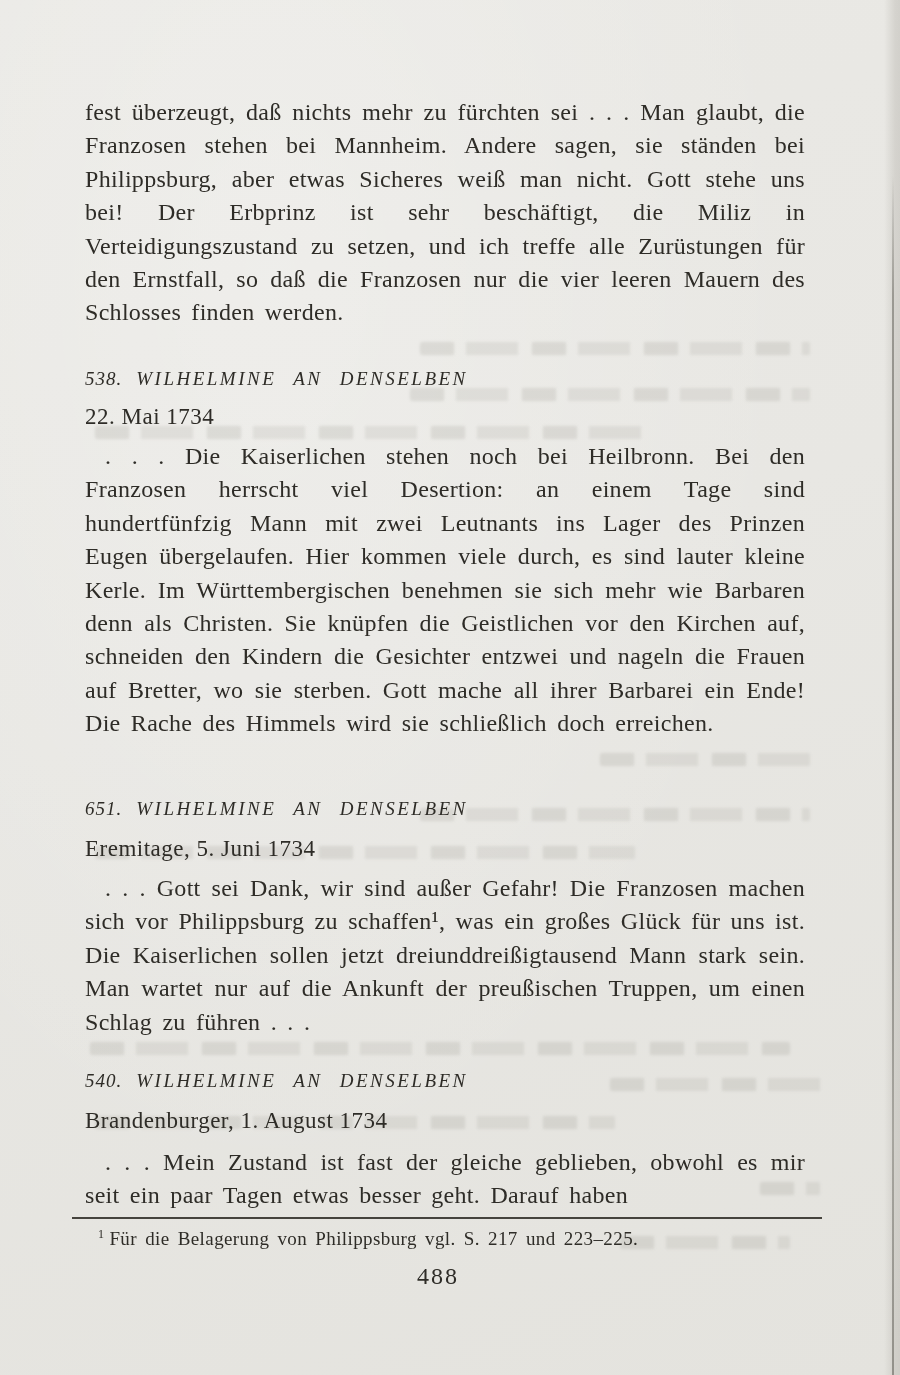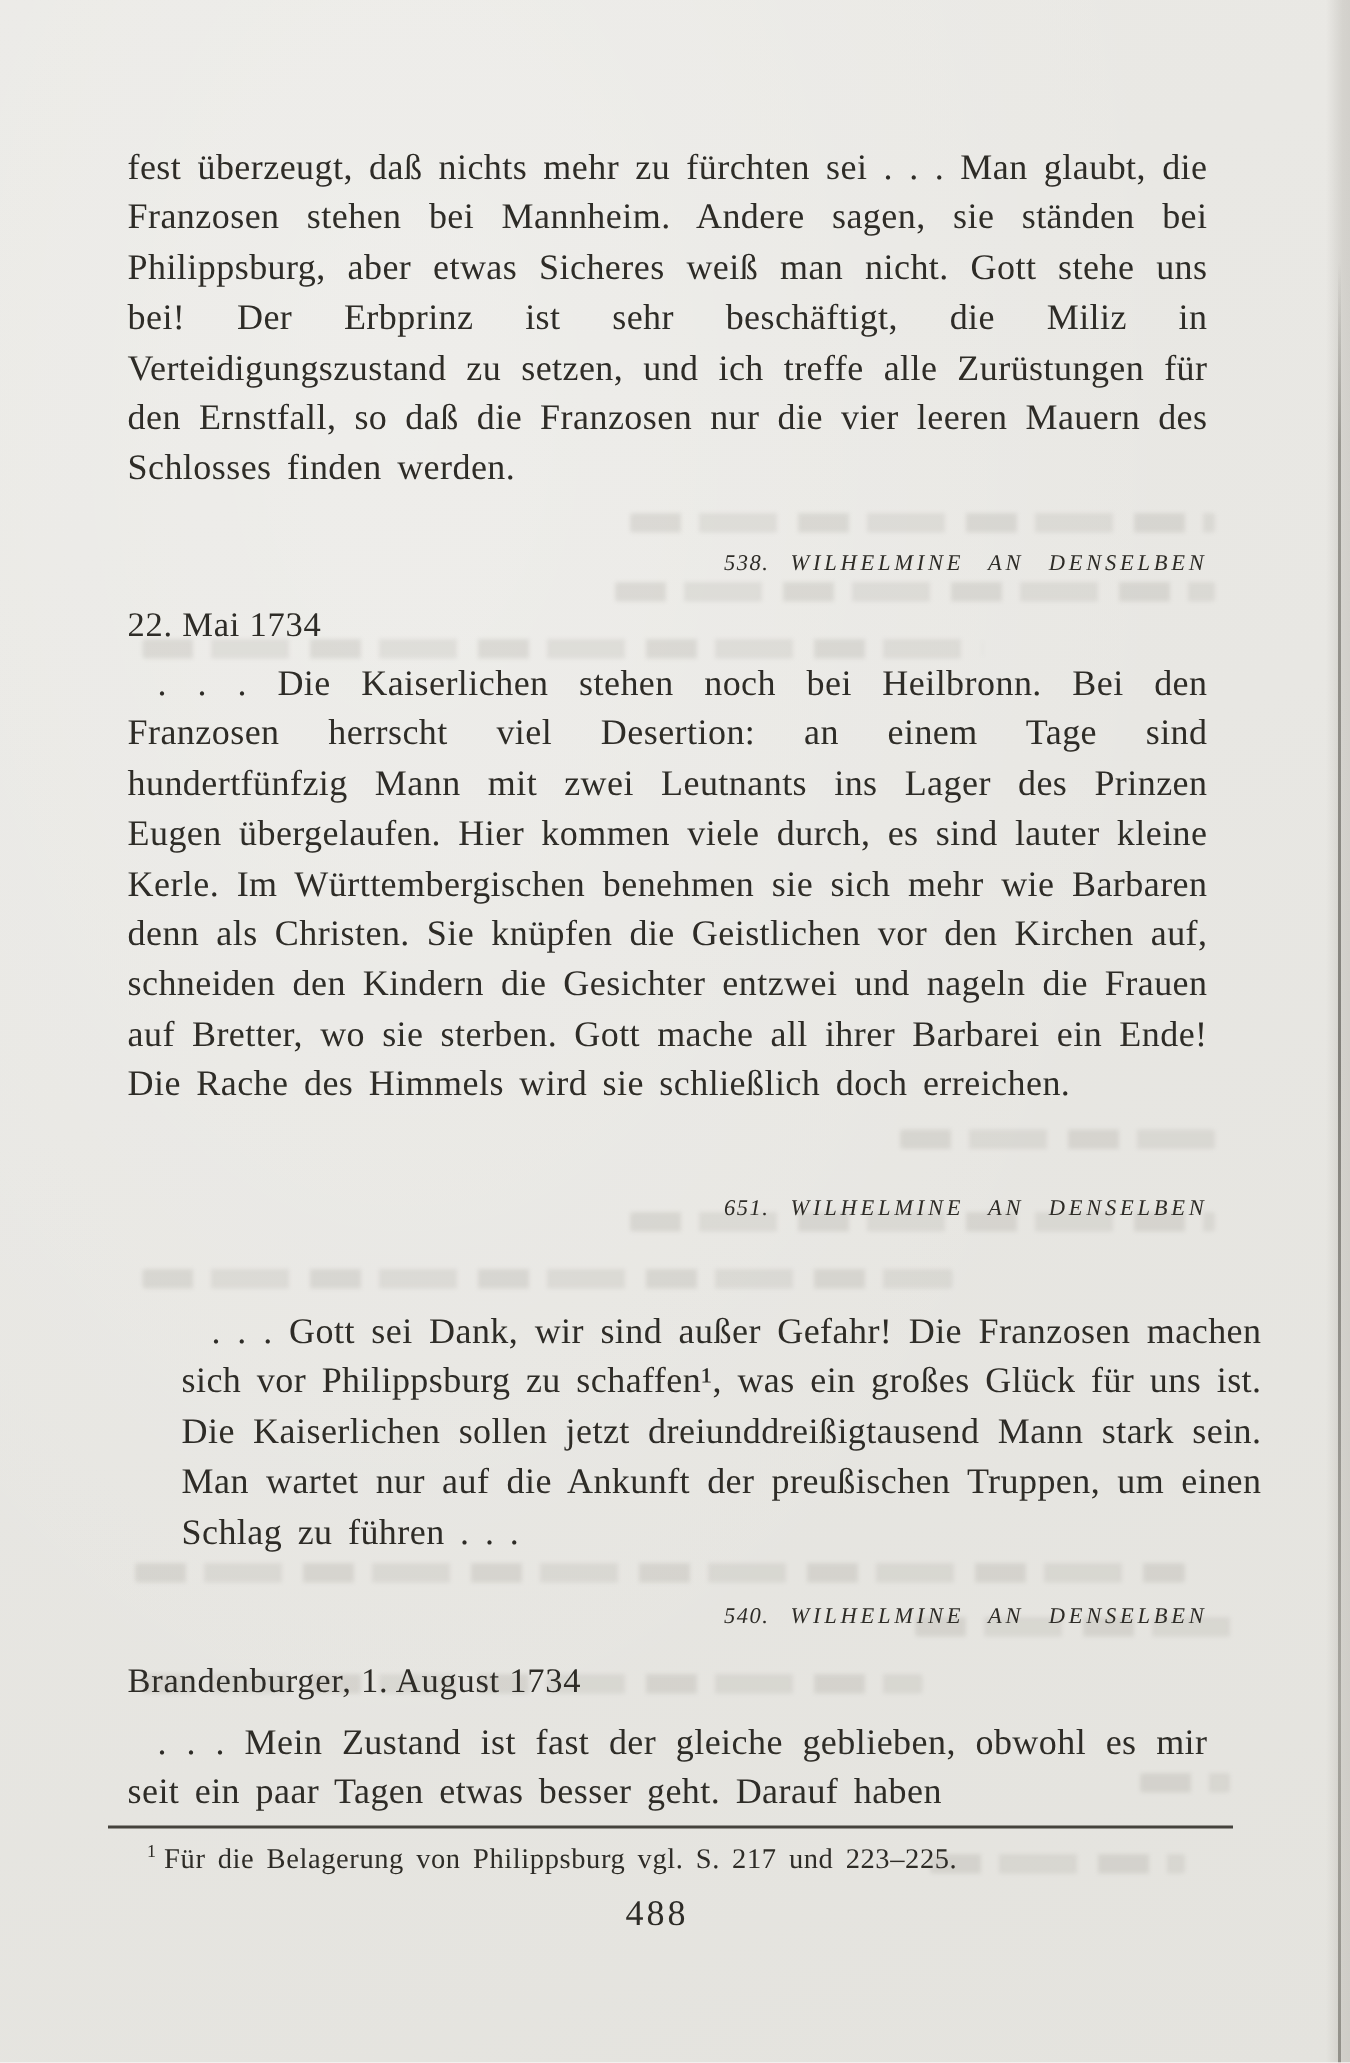--- a/index.html
+++ b/index.html
@@ -69,23 +69,22 @@
   }
   .indent { text-indent: 20px; }
 
   .heading {
     position: absolute;
     left: 85px;
     width: 720px;
     margin: 0;
     font-style: italic;
     font-weight: normal;
-    font-size: 15px;
+    font-size: 19px;
     white-space: nowrap;
-    text-align: right;
   }
   .heading .letter-no { margin-right: 14px; letter-spacing: 1px; }
   .heading .letter-title { letter-spacing: 2.5px; word-spacing: 10px; }
 
   .dateline {
     position: absolute;
     left: 85px;
     width: 720px;
     margin: 0;
     font-size: 23px;
@@ -125,21 +124,21 @@
     letter-spacing: 2px;
   }
 
   
   #continuation     { top: 96px; }
   #heading-538      { top: 368px; }
   #dateline-538     { top: 404px; }
   #body-538         { top: 440px; }
   #heading-539      { top: 798px; }
   #dateline-539     { top: 836px; }
-  #body-539         { top: 872px; margin-left: 36px; }
+  #body-539         { top: 872px; }
   #heading-540      { top: 1070px; }
   #dateline-540     { top: 1108px; }
   #body-540         { top: 1146px; }
 </style>
 </head>
 <body>
 
 <div class="page">
 
   <div class="ghost" style="left:420px; top:342px; width:390px;"></div>
@@ -158,20 +157,21 @@
 
   <h2 class="heading" id="heading-538">
     <span class="letter-no">538.</span><span class="letter-title">WILHELMINE AN DENSELBEN</span>
   </h2>
   <p class="dateline" id="dateline-538">22. Mai 1734</p>
   <p class="bodytext indent" id="body-538">. . . Die Kaiserlichen stehen noch bei Heilbronn. Bei den Franzosen herrscht viel Desertion: an einem Tage sind hundertfünfzig Mann mit zwei Leutnants ins Lager des Prinzen Eugen übergelaufen. Hier kommen viele durch, es sind lauter kleine Kerle. Im Württembergischen benehmen sie sich mehr wie Barbaren denn als Christen. Sie knüpfen die Geistlichen vor den Kirchen auf, schneiden den Kindern die Gesichter entzwei und nageln die Frauen auf Bretter, wo sie sterben. Gott mache all ihrer Barbarei ein Ende! Die Rache des Himmels wird sie schließlich doch erreichen.</p>
 
   <h2 class="heading" id="heading-539">
     <span class="letter-no">651.</span><span class="letter-title">WILHELMINE AN DENSELBEN</span>
   </h2>
+  <p class="dateline" id="dateline-539">Eremitage, 5. Juni 1734</p>
   <p class="bodytext indent" id="body-539">. . . Gott sei Dank, wir sind außer Gefahr! Die Franzosen machen sich vor Philippsburg zu schaffen¹, was ein großes Glück für uns ist. Die Kaiserlichen sollen jetzt dreiunddreißigtausend Mann stark sein. Man wartet nur auf die Ankunft der preußischen Truppen, um einen Schlag zu führen . . .</p>
 
   <h2 class="heading" id="heading-540">
     <span class="letter-no">540.</span><span class="letter-title">WILHELMINE AN DENSELBEN</span>
   </h2>
   <p class="dateline" id="dateline-540">Brandenburger, 1. August 1734</p>
   <p class="bodytext indent" id="body-540">. . . Mein Zustand ist fast der gleiche geblieben, obwohl es mir seit ein paar Tagen etwas besser geht. Darauf haben</p>
 
   <div class="footnote-rule"></div>
   <p class="footnote">

